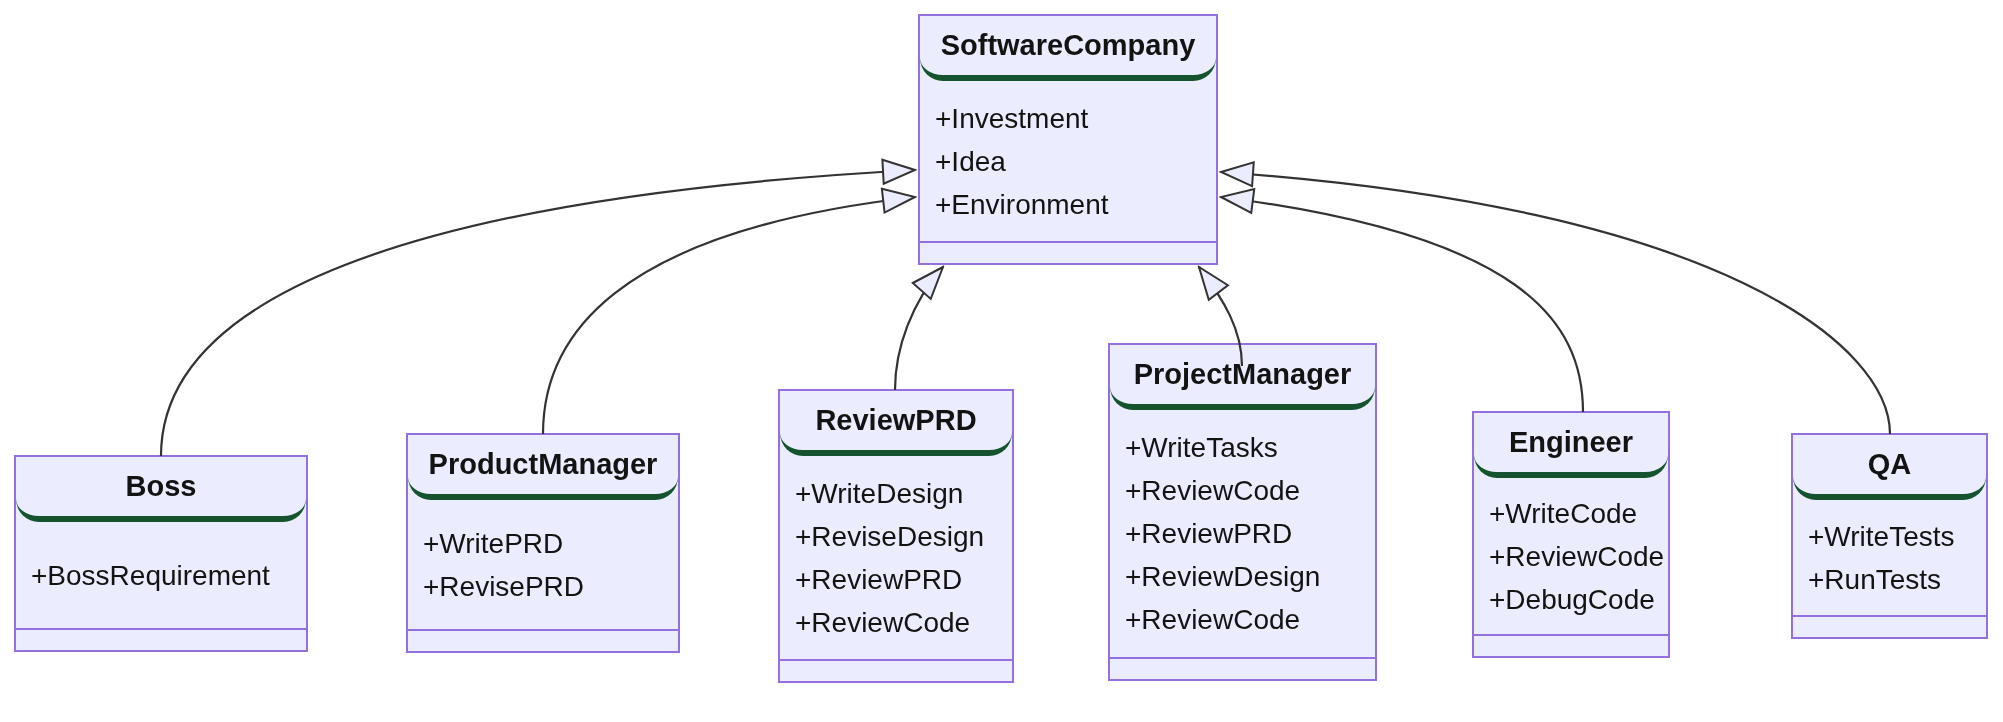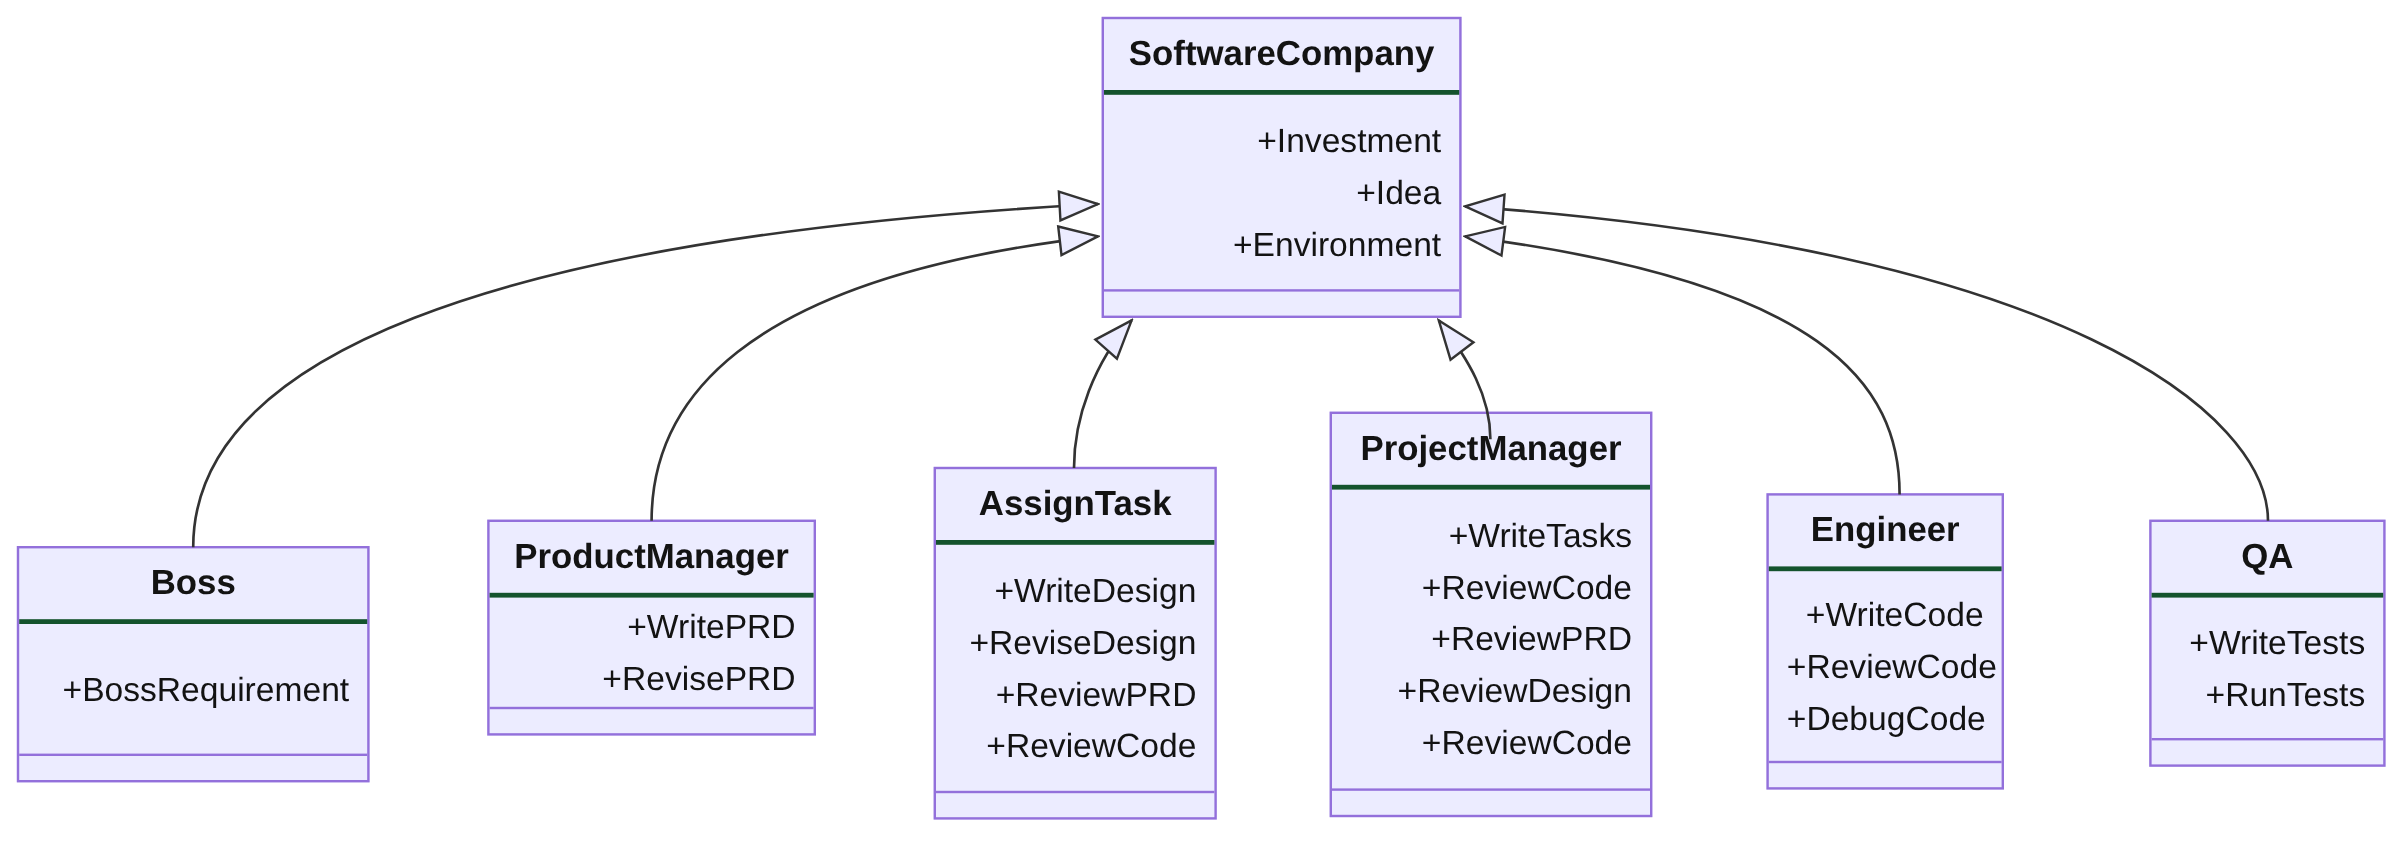--- a/index.html
+++ b/index.html
@@ -15,35 +15,35 @@
     box-sizing:border-box;
     background:#ECECFF;
     border:2px solid #9370DB;
     display:flex;
     flex-direction:column;
     color:#131313;
   }
   .uml-title{
     height:59px;
     flex:0 0 59px;
-    border-bottom:4px solid #14532d;
+    border-bottom:6px solid #14532d;
     display:flex;
     align-items:center;
     justify-content:center;
     font-weight:bold;
     font-size:29px;
     white-space:nowrap;
+    border-radius:23px;
   }
   .uml-attrs{
     flex:1 1 auto;
     display:flex;
     flex-direction:column;
     justify-content:center;
     padding:0 15px;
-    text-align:right;
   }
   .uml-attr{
     font-size:28px;
     line-height:43px;
     white-space:nowrap;
   }
   .uml-methods{
     flex:0 0 20px;
     height:20px;
     border-top:2px solid #9370DB;
@@ -76,31 +76,31 @@
   </div>
 
   <div class="uml-class" style="left:14px;top:455px;width:294px;height:197px">
     <div class="uml-title">Boss</div>
     <div class="uml-attrs">
       <div class="uml-attr">+BossRequirement</div>
     </div>
     <div class="uml-methods"></div>
   </div>
 
-  <div class="uml-class" style="left:406px;top:433px;width:274px;height:180px">
+  <div class="uml-class" style="left:406px;top:433px;width:274px;height:220px">
     <div class="uml-title">ProductManager</div>
     <div class="uml-attrs">
       <div class="uml-attr">+WritePRD</div>
       <div class="uml-attr">+RevisePRD</div>
     </div>
     <div class="uml-methods"></div>
   </div>
 
   <div class="uml-class" style="left:778px;top:389px;width:236px;height:294px">
-    <div class="uml-title">AssignTask</div>
+    <div class="uml-title">ReviewPRD</div>
     <div class="uml-attrs">
       <div class="uml-attr">+WriteDesign</div>
       <div class="uml-attr">+ReviseDesign</div>
       <div class="uml-attr">+ReviewPRD</div>
       <div class="uml-attr">+ReviewCode</div>
     </div>
     <div class="uml-methods"></div>
   </div>
 
   <div class="uml-class" style="left:1108px;top:343px;width:269px;height:338px">

